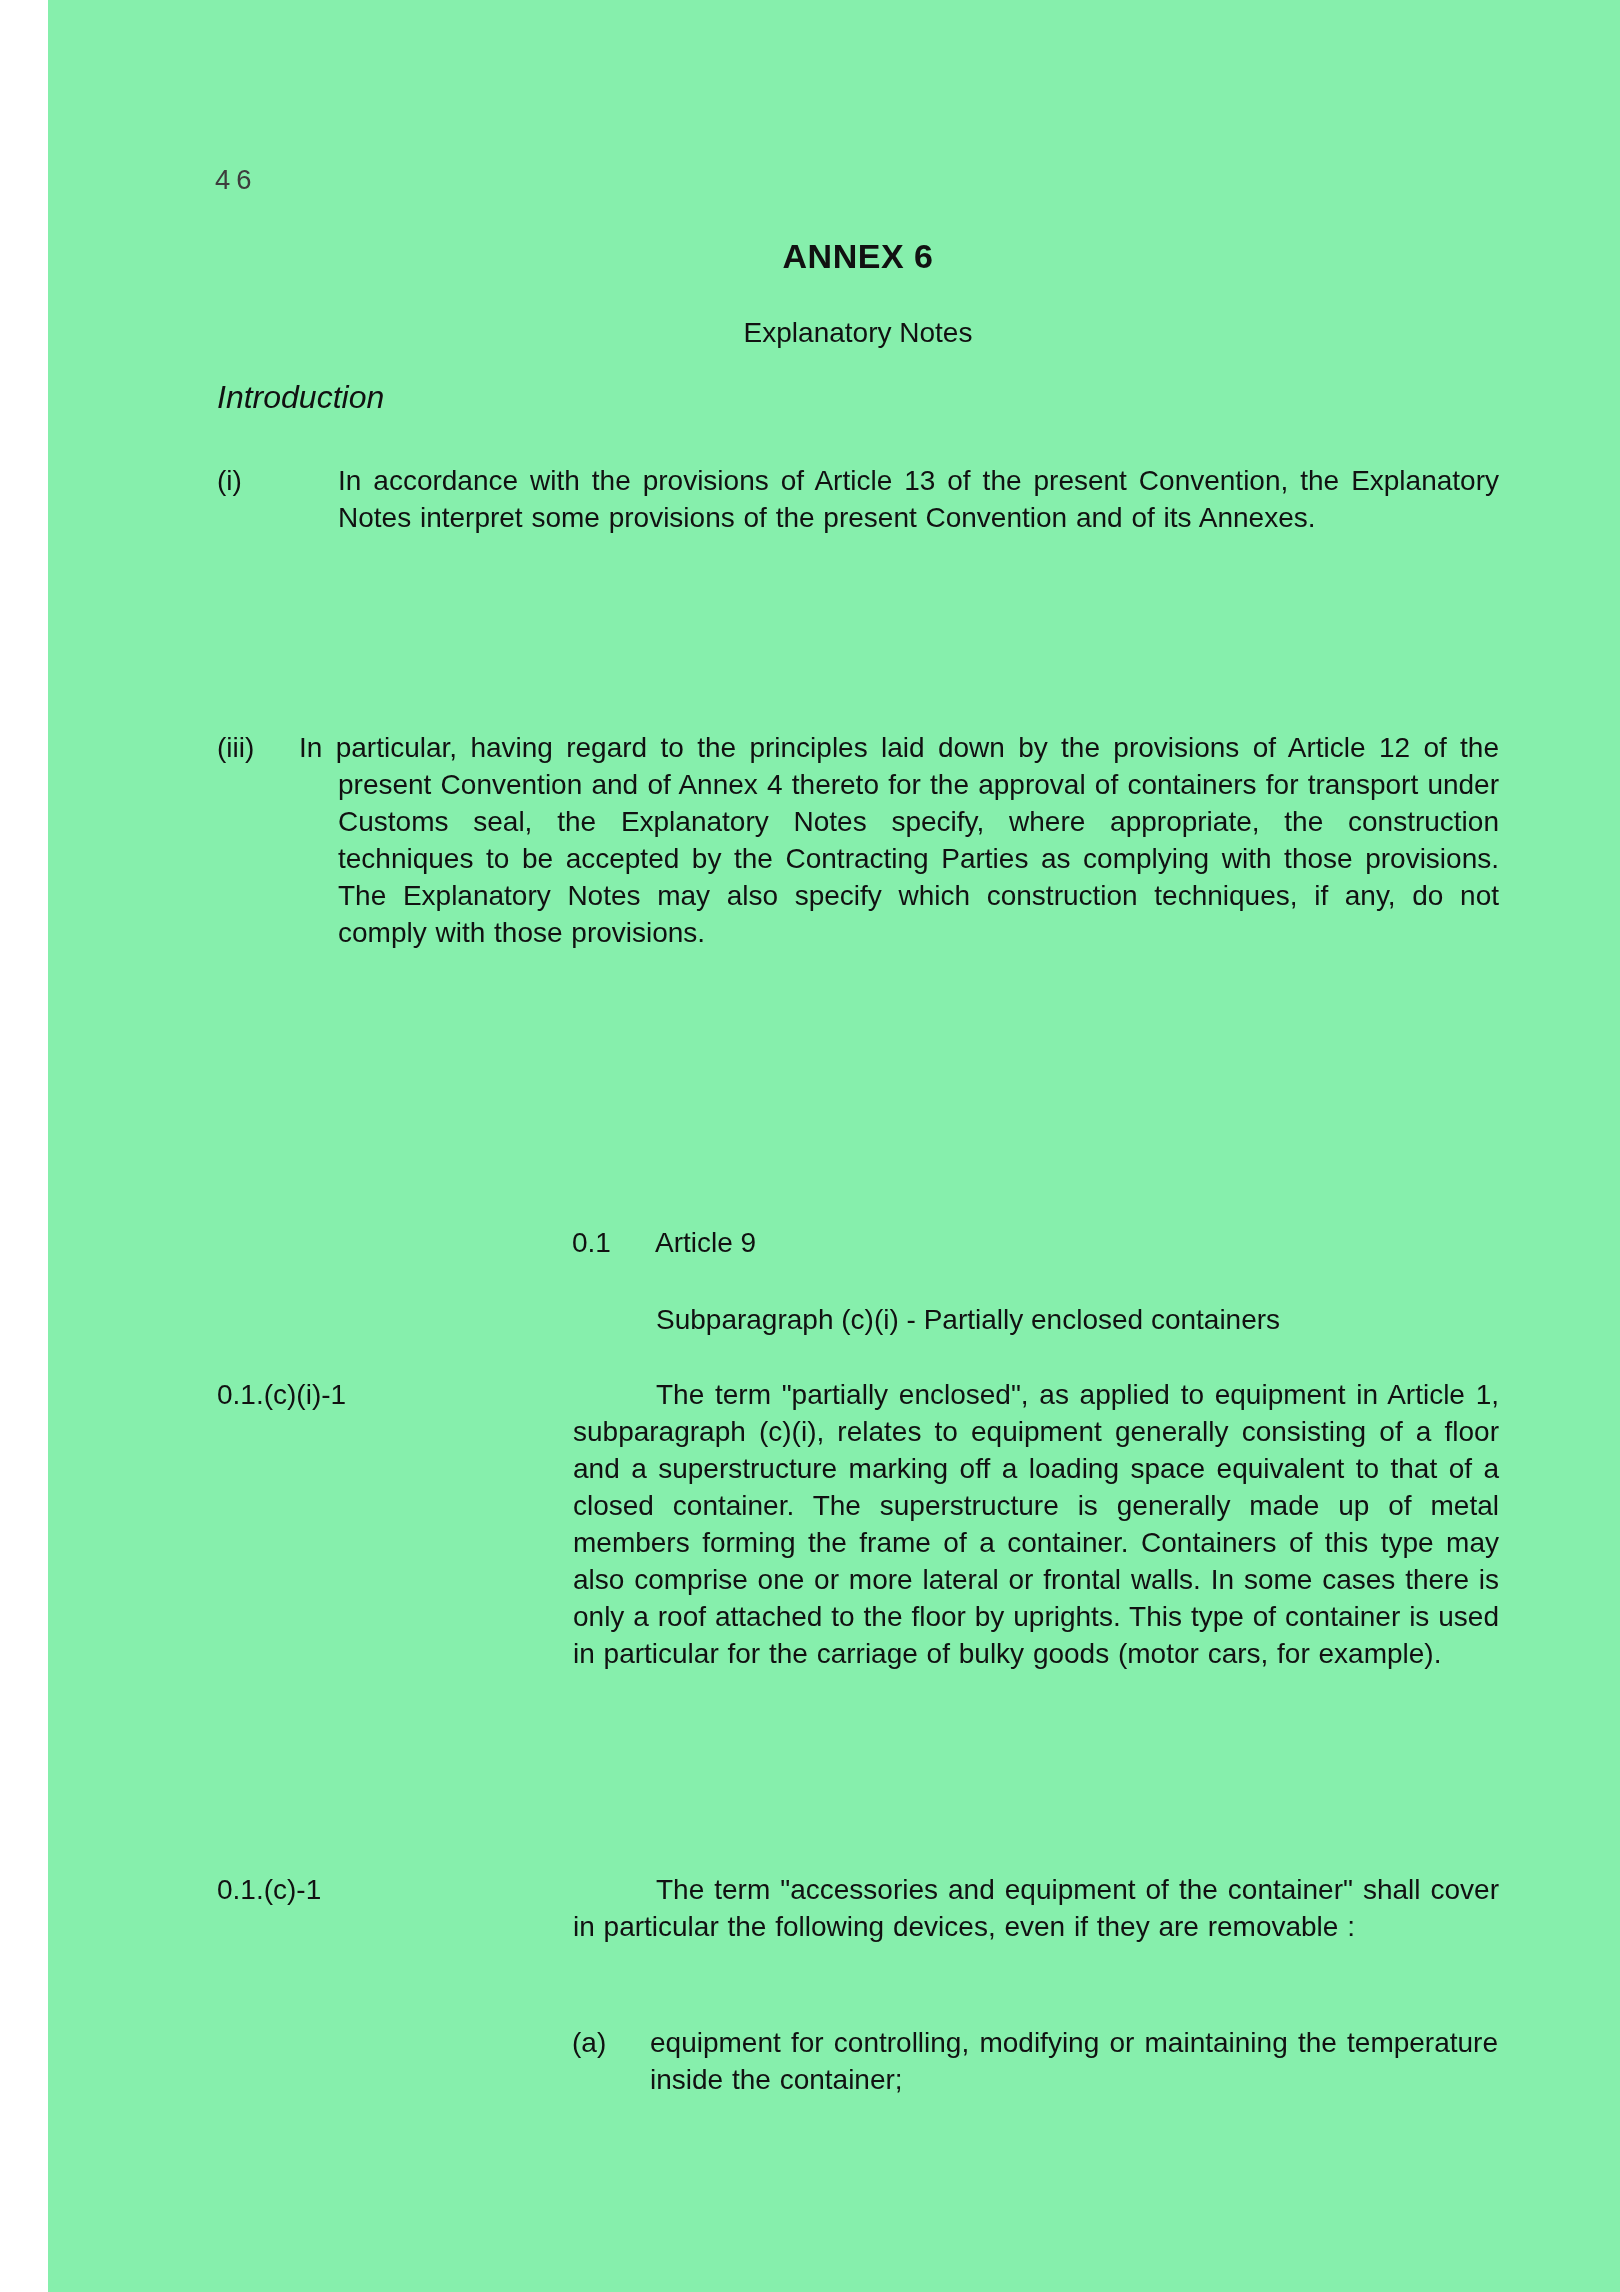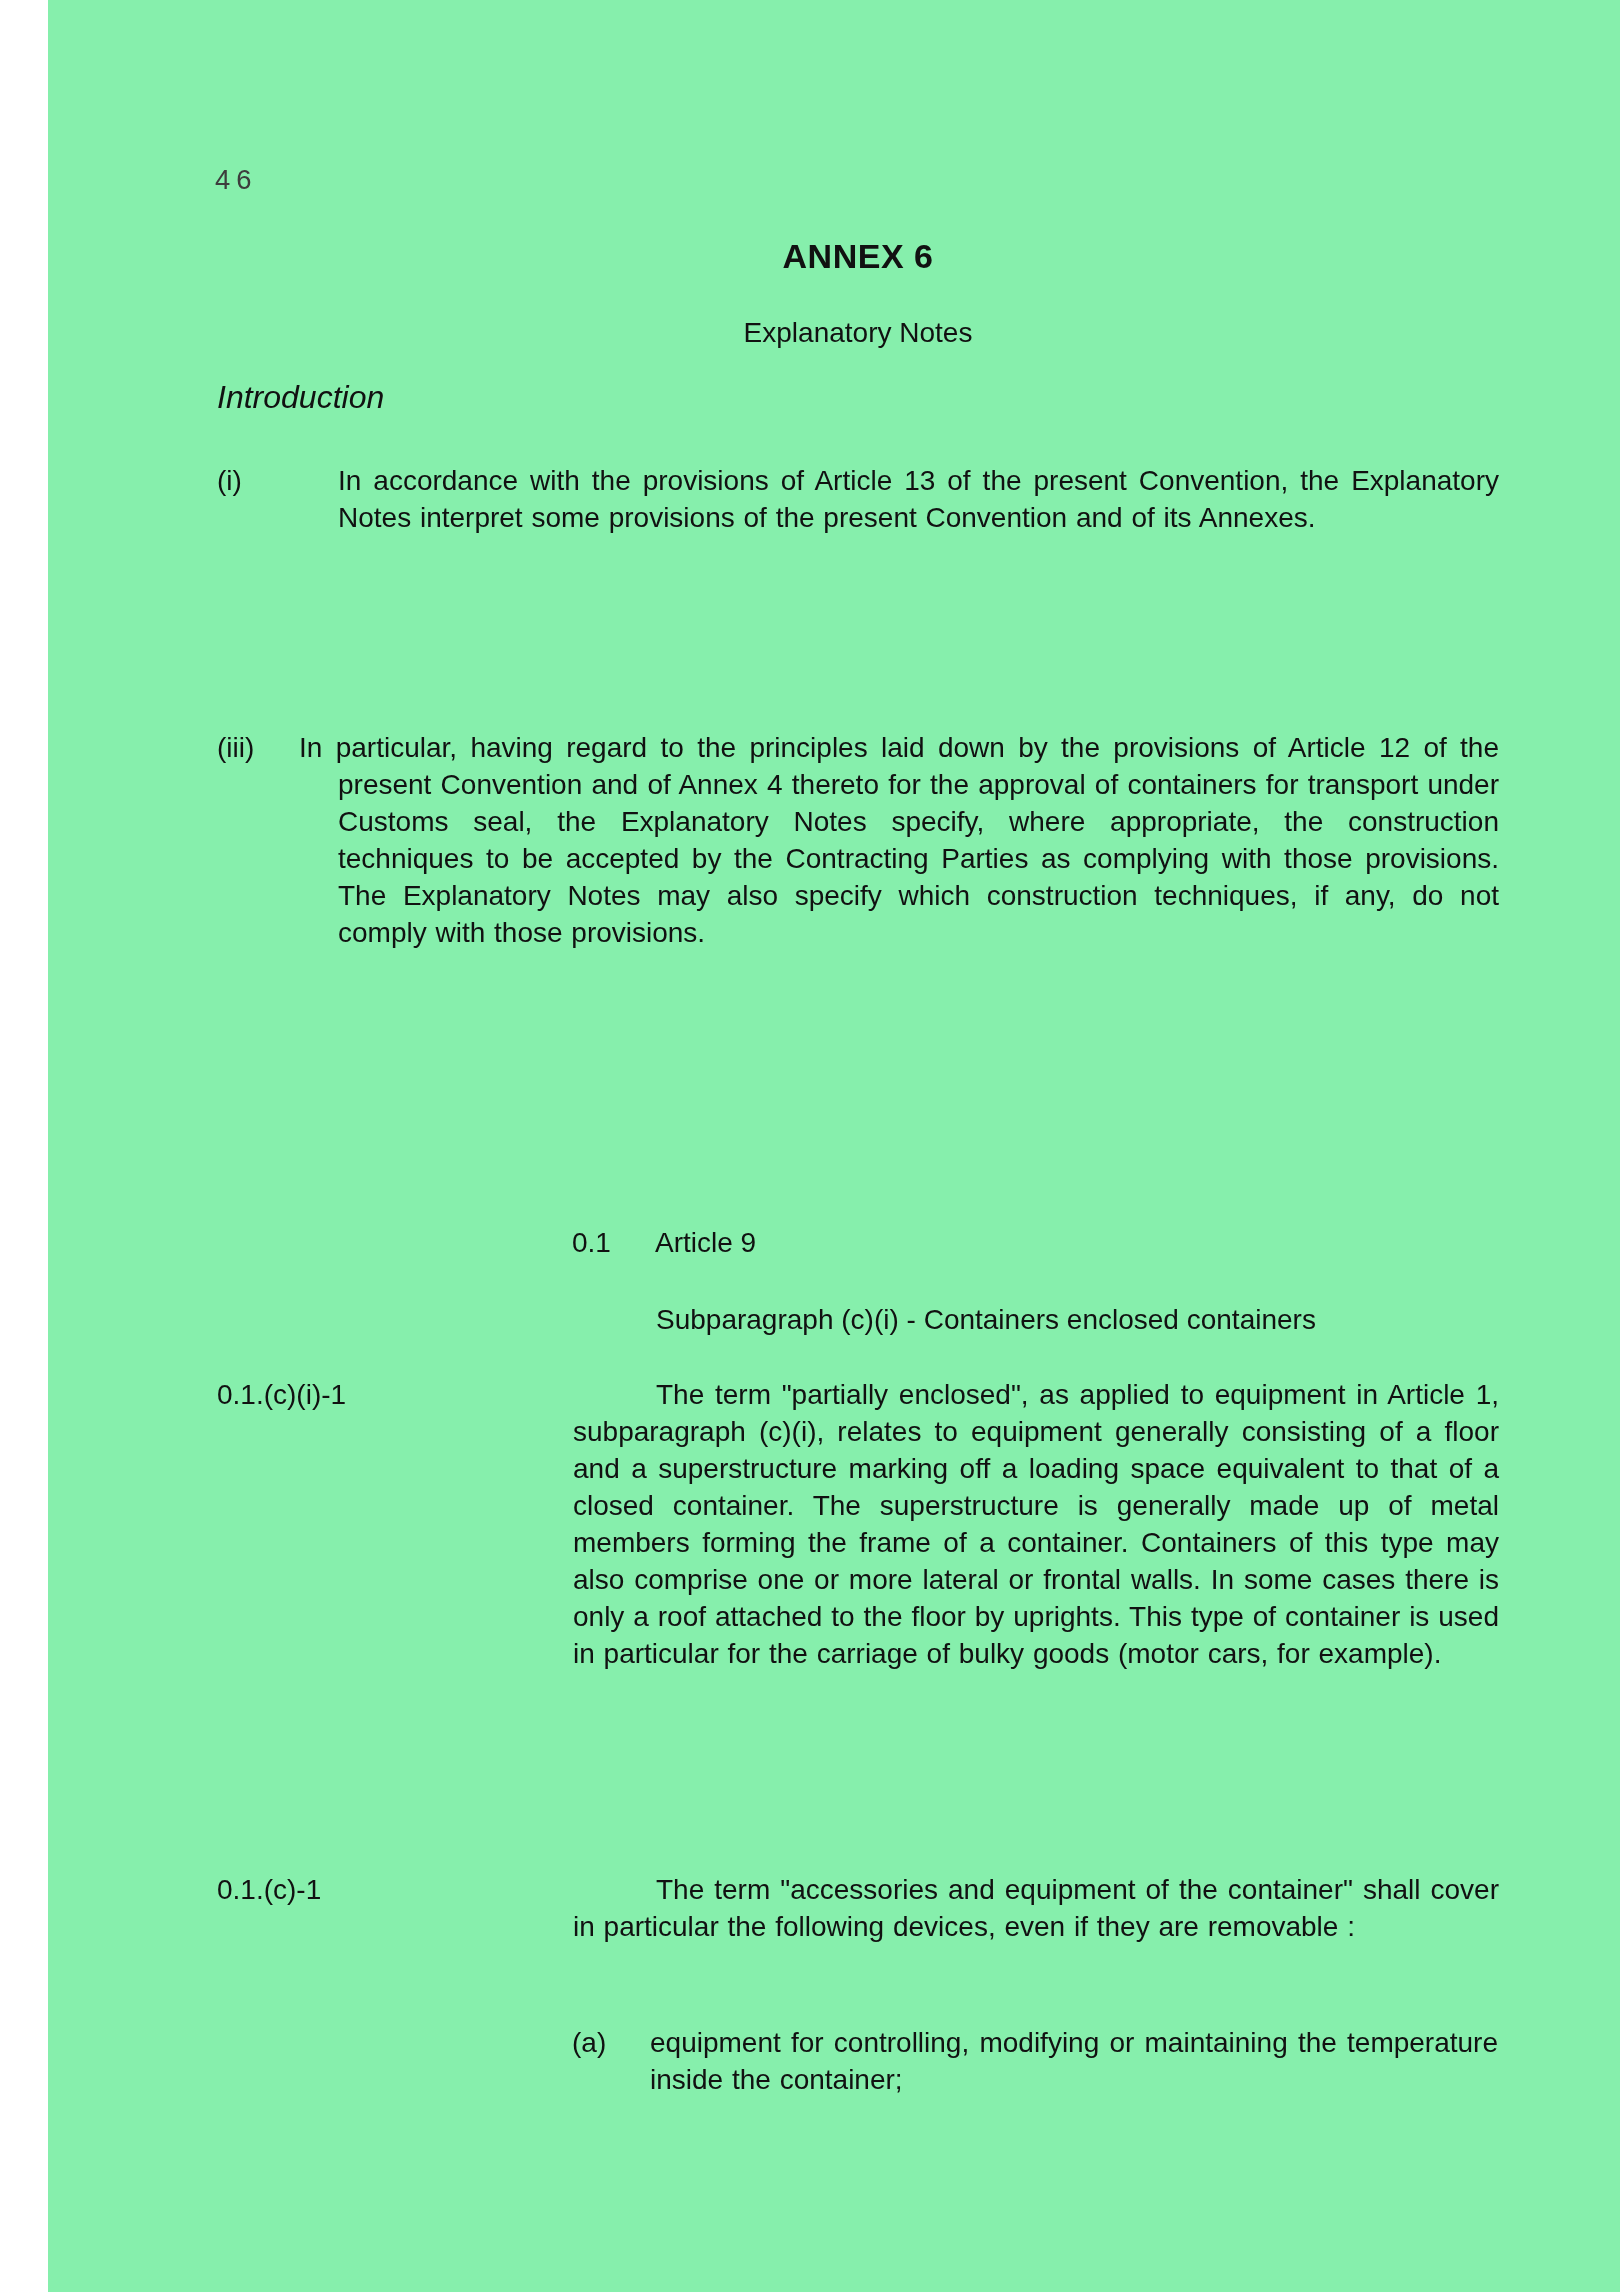--- a/index.html
+++ b/index.html
@@ -120,21 +120,21 @@
     <span class="roman-label">(iii)</span>
     <div class="roman-body outdent">In particular, having regard to the principles laid down by the provisions of Article 12 of the present Convention and of Annex 4 thereto for the approval of containers for transport under Customs seal, the Explanatory Notes specify, where appropriate, the construction techniques to be accepted by the Contracting Parties as complying with those provisions.  The Explanatory Notes may also specify which construction techniques, if any, do not comply with those provisions.</div>
   </div>
 
 
 
   <div class="abs outline-line" style="top: 1224px;">
     <span class="outline-num">0.1</span><span class="outline-title">Article 9</span>
   </div>
 
-  <div class="abs subheading-1" style="top: 1301px;">Subparagraph (c)(i) - Containers enclosed containers</div>
+  <div class="abs subheading-1" style="top: 1301px;">Subparagraph (c)(i) - Partially enclosed containers</div>
 
   <div class="abs note-row" style="top: 1376px;">
     <span class="note-ref">0.1.(c)(i)-1</span>
     <div class="note-body">The term "partially enclosed", as applied to equipment in Article 1, subparagraph (c)(i), relates to equipment generally consisting of a floor and a superstructure marking off a loading space equivalent to that of a closed container.  The superstructure is generally made up of metal members forming the frame of a container.  Containers of this type may also comprise one or more lateral or frontal walls.  In some cases there is only a roof attached to the floor by uprights.  This type of container is used in particular for the carriage of bulky goods (motor cars, for example).</div>
   </div>
 
 
   <div class="abs note-row" style="top: 1871px;">
     <span class="note-ref">0.1.(c)-1</span>
     <div class="note-body">The term "accessories and equipment of the container" shall cover in particular the following devices, even if they are removable :</div>

